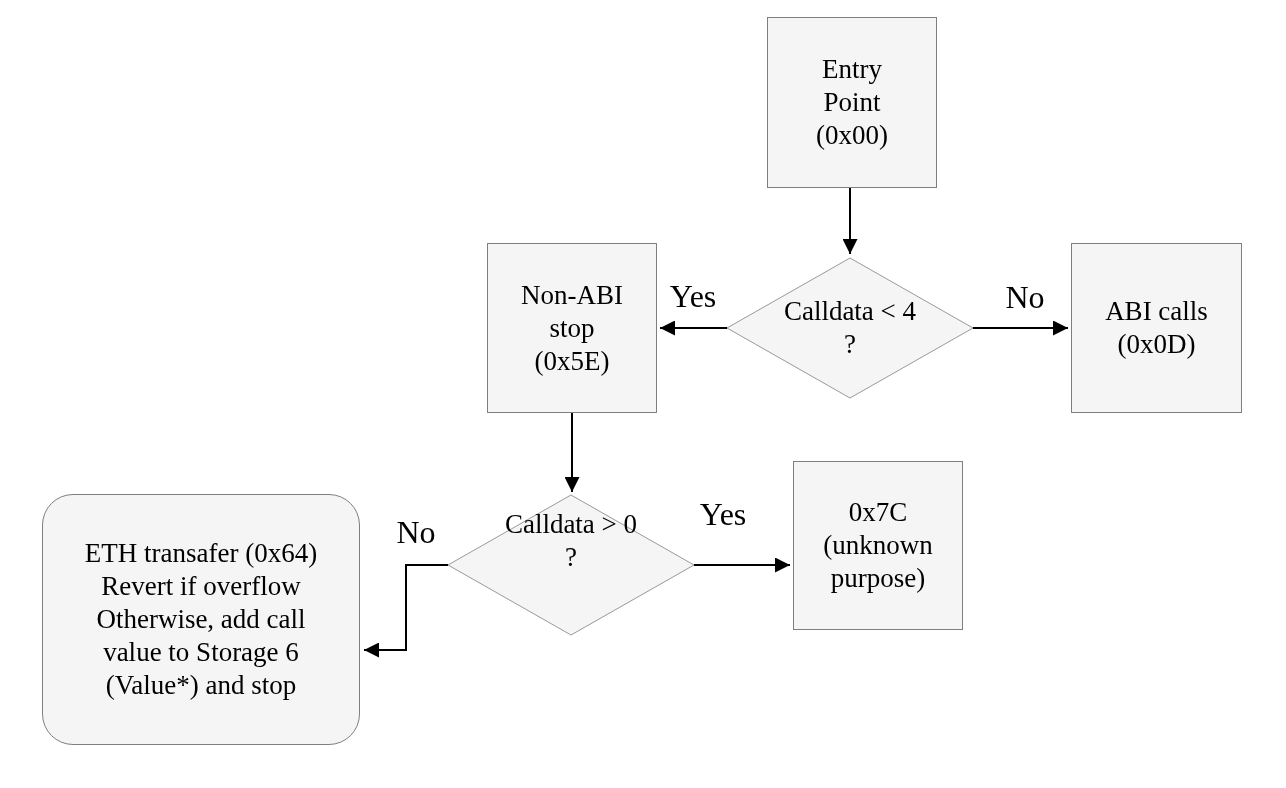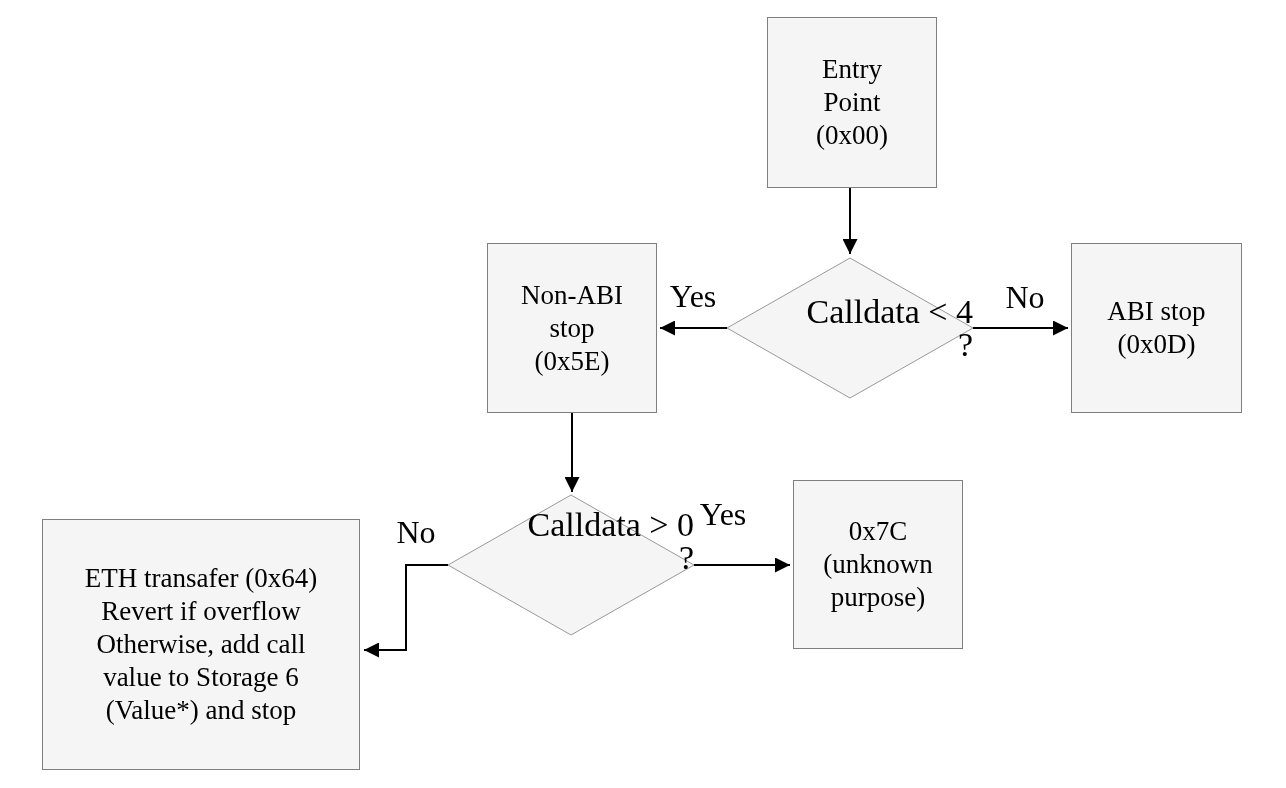--- a/index.html
+++ b/index.html
@@ -31,37 +31,37 @@
     display: flex;
     align-items: center;
     justify-content: center;
     text-align: center;
     white-space: pre-line;
     font-size: 27px;
     line-height: 33px;
   }
   .decision-label {
     position: absolute;
-    text-align: right;
+    text-align: center;
     white-space: pre-line;
-    font-size: 34px;
+    font-size: 27px;
     line-height: 33px;
   }
   .edge-label {
     position: absolute;
     transform: translate(-50%, -50%);
     font-size: 32px;
     line-height: 26px;
     white-space: nowrap;
   }
   #node-entry-point      { left: 767px;  top: 17px;  width: 170px; height: 171px; }
   #node-non-abi-calls    { left: 487px;  top: 243px; width: 170px; height: 170px; }
   #node-abi-calls        { left: 1071px; top: 243px; width: 171px; height: 170px; }
-  #node-eth-transfer     { left: 42px;   top: 519px; width: 318px; height: 251px; }
-  #node-unknown-0x7c     { left: 793px;  top: 480px; width: 170px; height: 169px; }
+  #node-eth-transfer     { left: 42px;   top: 494px; width: 318px; height: 251px; border-radius: 31px; }
+  #node-unknown-0x7c     { left: 793px;  top: 461px; width: 170px; height: 169px; }
   #decision-label-lt4    { left: 727px;  top: 295px; width: 246px; }
   #decision-label-gt0    { left: 448px;  top: 508px; width: 246px; }
   #edge-label-lt4-yes    { left: 693px;  top: 296px; }
   #edge-label-lt4-no     { left: 1025px; top: 297px; }
   #edge-label-gt0-yes    { left: 723px;  top: 514px; }
   #edge-label-gt0-no     { left: 416px;  top: 532px; }
 </style>
 </head>
 <body>
 
@@ -86,21 +86,21 @@
   </svg>
 
   <div class="node" id="node-entry-point">Entry
 Point
 (0x00)</div>
 
   <div class="node" id="node-non-abi-calls">Non-ABI
 stop
 (0x5E)</div>
 
-  <div class="node" id="node-abi-calls">ABI stop
+  <div class="node" id="node-abi-calls">ABI calls
 (0x0D)</div>
 
   <div class="node" id="node-eth-transfer">ETH transafer (0x64)
 Revert if overflow
 Otherwise, add call
 value to Storage 6
 (Value*) and stop</div>
 
   <div class="node" id="node-unknown-0x7c">0x7C
 (unknown

